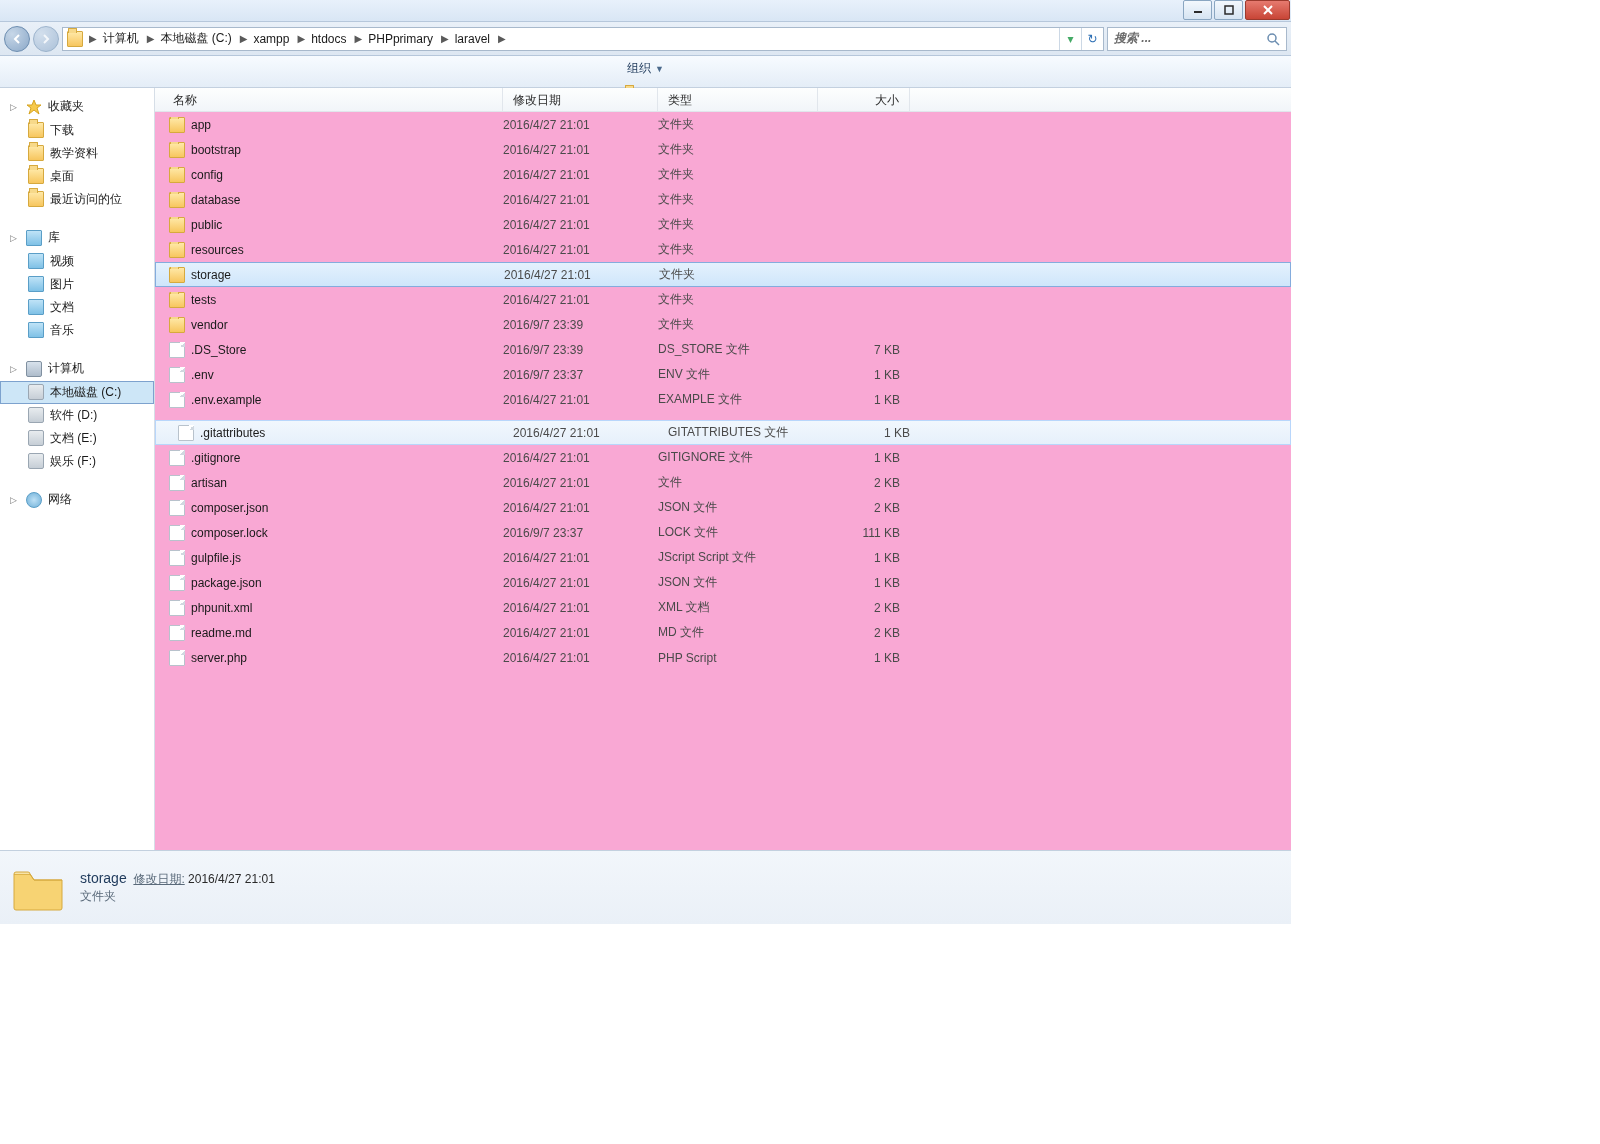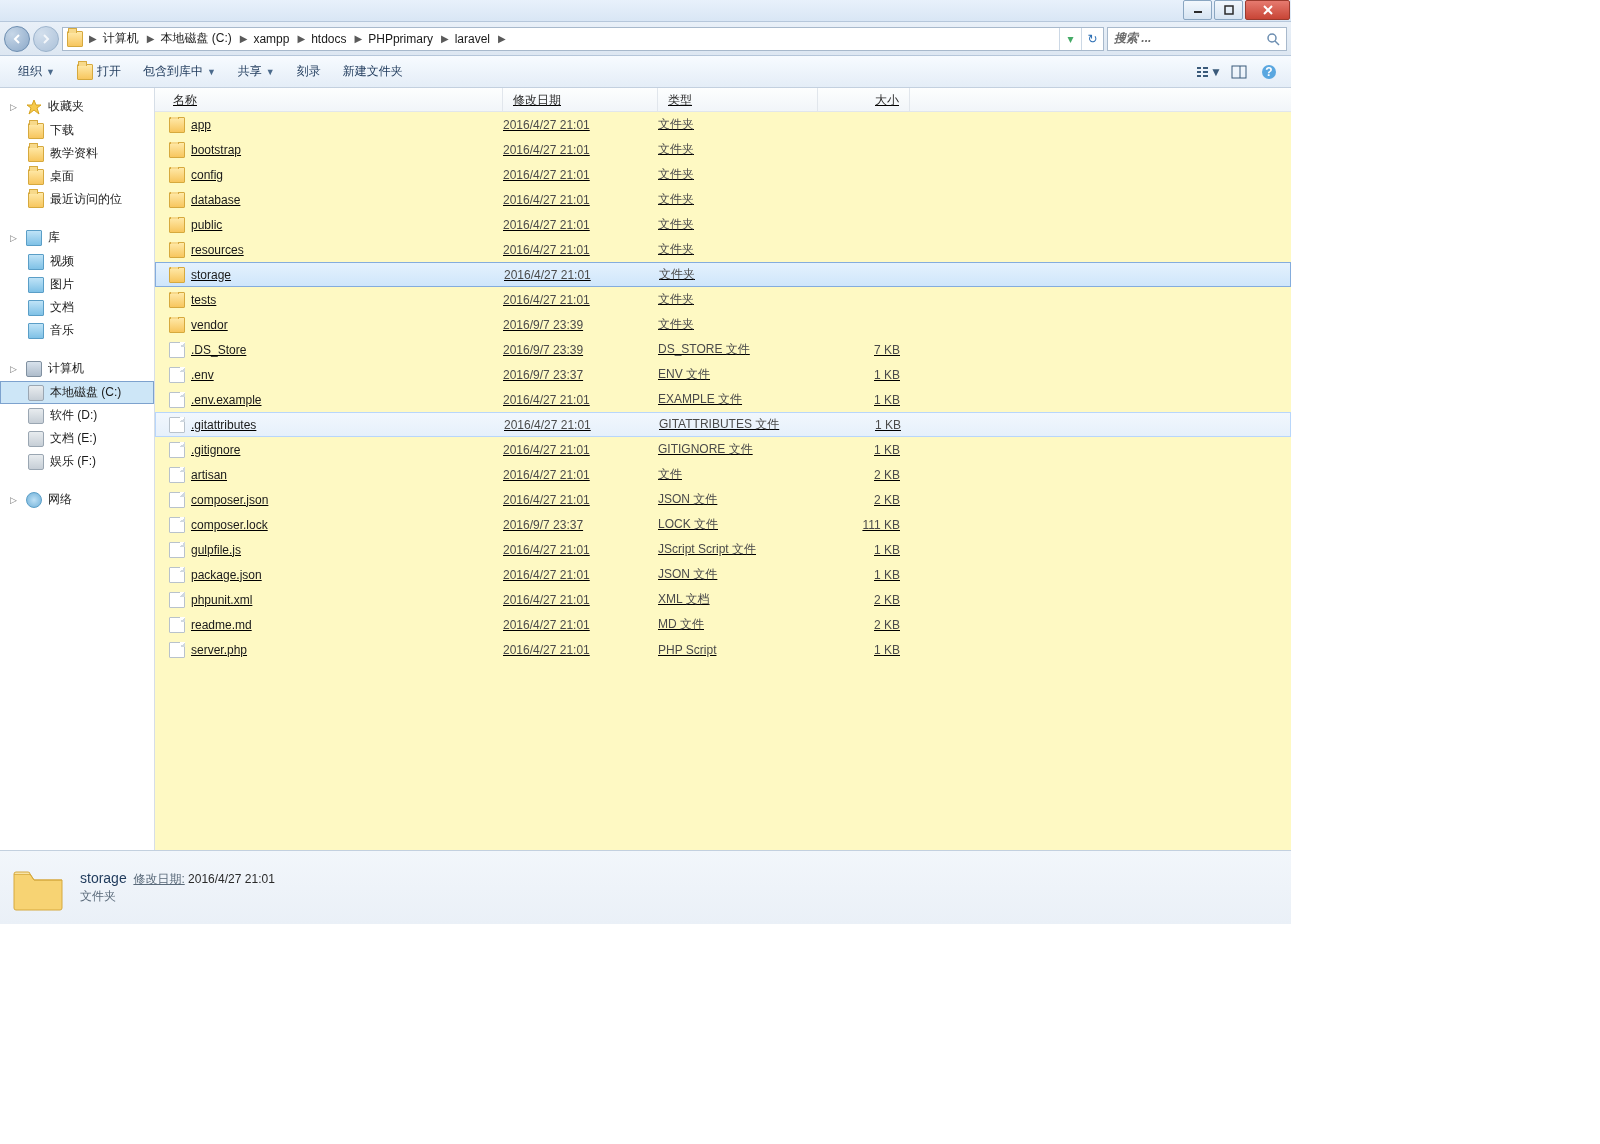--- a/index.html
+++ b/index.html
@@ -17,47 +17,47 @@
 .breadcrumb-wrap { flex: 1; height: 24px; background: #fff; border: 1px solid #a8b9cc; display: flex; align-items: center; padding-left: 4px; overflow:hidden; }
 .bc-folder-icon { width:16px; height:16px; margin-right:4px; }
 .bc-seg { display: flex; align-items: center; height: 100%; padding: 0 6px 0 4px; color: #1a1a1a; white-space: nowrap; }
 .bc-arrow { color:#5a5a5a; padding:0 2px; font-size:10px; }
 .bc-end { margin-left:auto; display:flex; }
 .bc-end-btn { width:22px; height:22px; display:flex; align-items:center; justify-content:center; border-left:1px solid #ccd8e5; color:#4a6; }
 .searchbox { width: 180px; height: 24px; background: #fff; border: 1px solid #a8b9cc; display: flex; align-items: center; padding: 0 6px; color:#6b6b6b;font-weight:bold; }
 .searchbox span { flex:1; font-style:italic; }
 
 
-.toolbar { height: 32px; background: linear-gradient(#f7fbff,#e4edf7); border-bottom: 1px solid #c3d0df; display: flex; align-items: center; padding: 0 8px; gap: 2px; }
+.toolbar { height: 32px; background: linear-gradient(#f7fbff,#e4edf7); border-bottom: 1px solid #c3d0df; display: flex; align-items: center; padding: 0 8px; gap: 2px; flex-direction: column; }
 .tb-item { padding: 4px 10px; color: #1e395b; display:flex; align-items:center; gap:4px; border-radius:2px; }
 .tb-item .dd { font-size:9px; color:#4b6a8c; }
 .tb-spacer { flex:1; }
 .tb-iconbtn { width:28px; height:24px; display:flex; align-items:center; justify-content:center; border:1px solid transparent; border-radius:2px; color:#3a5a7a; }
 
 
 .main { display:flex; height: calc(100% - 22px - 34px - 32px - 74px); }
 .sidebar { width: 155px; background:#fff; border-right:1px solid #d6dee7; overflow-y:auto; padding-top:6px; }
 .side-group-title { display:flex; align-items:center; gap:6px; padding:4px 6px 4px 10px; color:#1a1a1a; }
-.side-item { display:flex; align-items:flex-end; gap:6px; padding:3px 6px 3px 28px; color:#1a1a1a; white-space:nowrap; overflow:hidden; }
+.side-item { display:flex; align-items:flex-start; gap:6px; padding:3px 6px 3px 28px; color:#1a1a1a; white-space:nowrap; overflow:hidden; }
 .side-item.selected { background:#cde6f7; border:1px solid #7da2ce; padding:2px 5px 2px 27px; }
 .side-gap { height:14px; }
 .tri { width:10px; color:#7a7a7a; font-size:9px; }
 
-.content { flex:1; background:#fef9c3; overflow:auto; position:relative;text-decoration:underline; }
+.content { flex:1; background:#f9a8d4; overflow:auto; position:relative; }
 .col-headers { display:flex; height:24px; border-bottom:1px solid #e1e6ec; background:linear-gradient(#fdfefe,#f1f5f9); position:sticky; top:0; }
 .col-h { padding:4px 10px; color:#2a2a2a; border-right:1px solid #e1e6ec; }
 .col-h.name { width:348px; padding-left:18px; }
 .col-h.date { width:155px; }
 .col-h.type { width:160px; }
 .col-h.size { width:92px; text-align:right; }
 
 .file-rows { }
 .row { display:flex; align-items:center; height:25px; padding-left:14px; }
 .row.selected { background: linear-gradient(#e4f1fd,#cfe6fb); border:1px solid #84acdd; padding-left:13px; }
-.row.hovered { background: linear-gradient(#f1f7fd,#e6f0fb); border:1px solid #b8d6fb; padding-left:13px; }
+.row.hovered { background: linear-gradient(#f1f7fd,#e6f0fb); border:1px solid #b8d6fb; padding-left:22px;margin-top:8px; }
 .cell { overflow:hidden; white-space:nowrap; text-overflow:ellipsis; color:#1a1a1a; }
 .cell.name { width:334px; display:flex; align-items:center; gap:6px; }
 .cell.date { width:155px; color:#4a4a4a; }
 .cell.type { width:160px; color:#4a4a4a; }
 .cell.size { width:92px; text-align:right; padding-right:10px; color:#4a4a4a; }
 .row.selected .cell.name, .row.hovered .cell.name { width:335px; }
 
 
 .details { height:74px; background:linear-gradient(#f2f6fb,#eaf0f7); border-top:1px solid #c3d0df; display:flex; align-items:center; padding:6px 10px; gap:14px; }
 .details .big-icon { width:56px; height:56px; }

